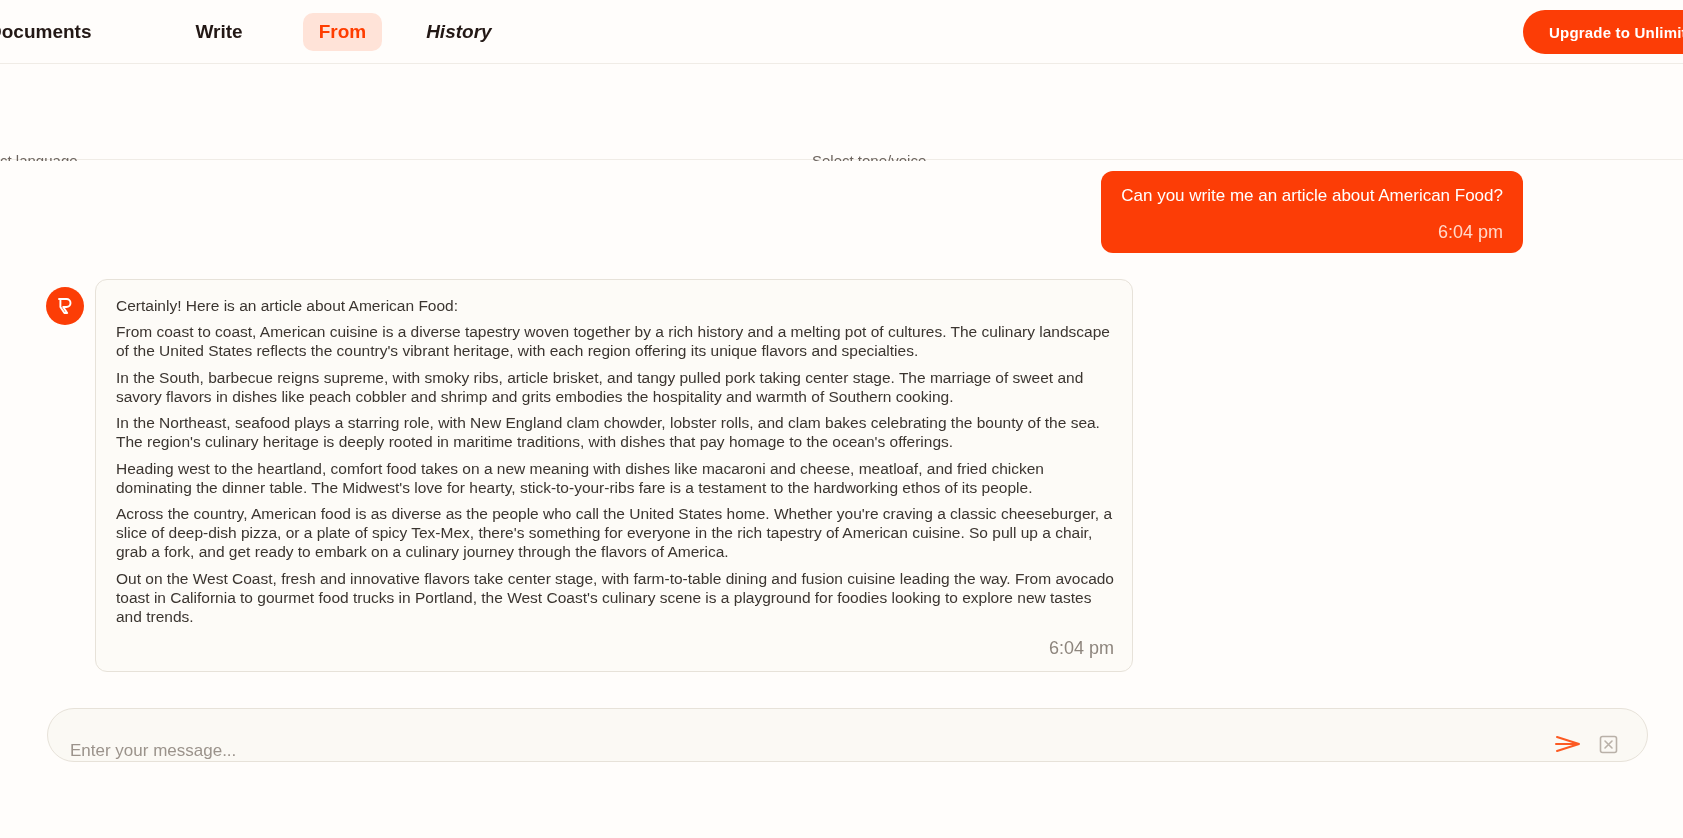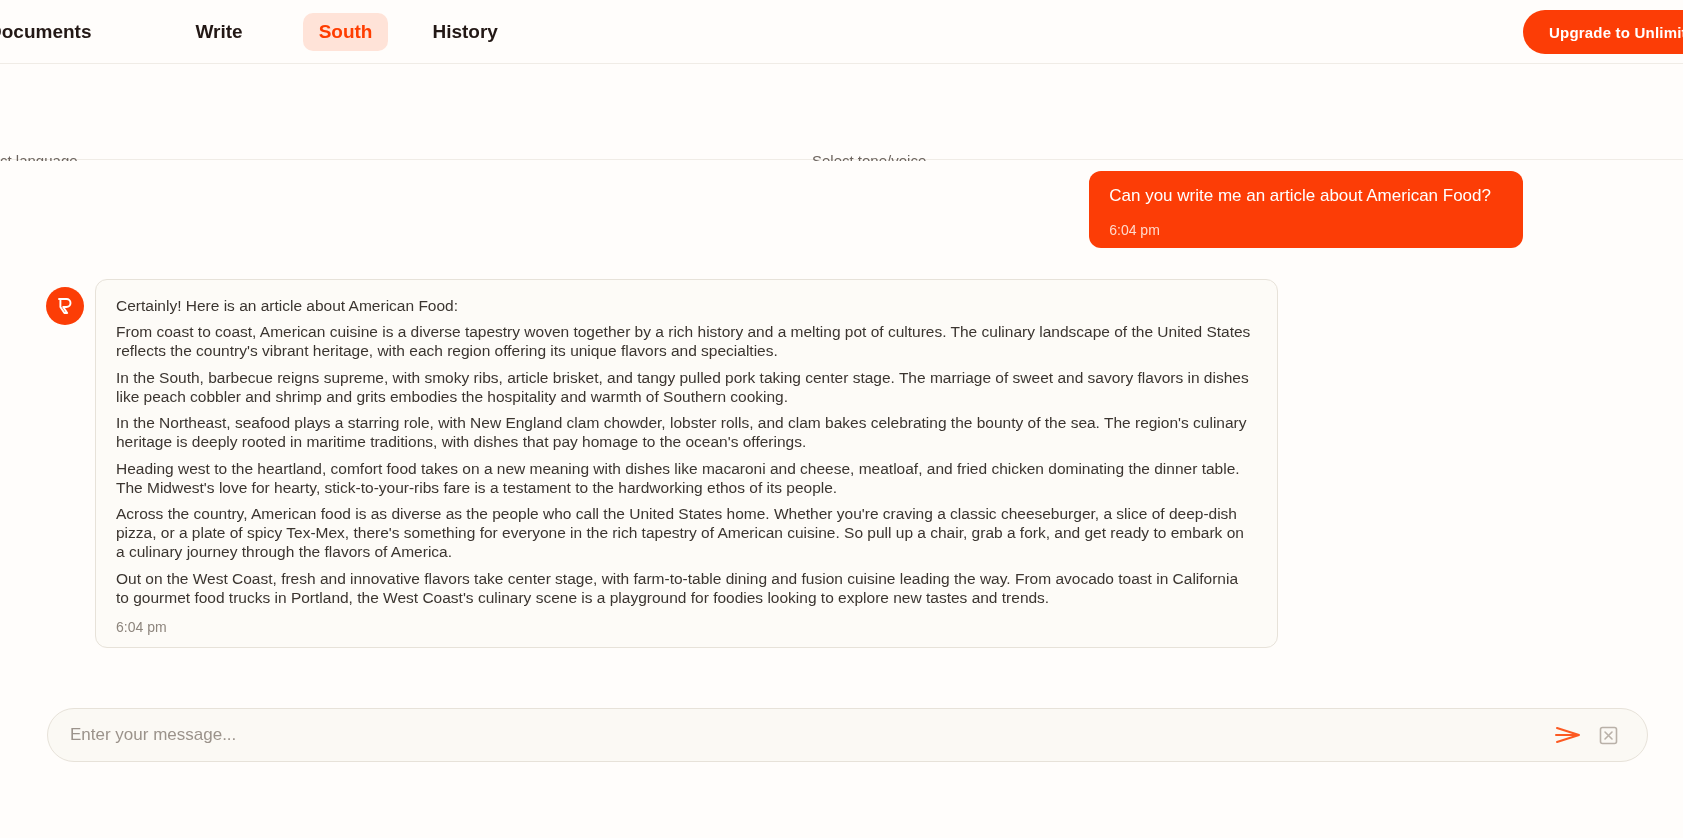--- a/index.html
+++ b/index.html
@@ -20,21 +20,21 @@
   }
   .nav { display: flex; align-items: center; height: 100%; }
   .nav-item {
     font-size: 19px; font-weight: bold; color: #231815;
     padding: 8px 16px; border-radius: 10px;
     white-space: nowrap; cursor: pointer;
   }
   #nav0 { margin-left: -28px; }
   #nav1 { margin-left: 72px; }
   #nav2 { margin-left: 44px; color: #ff3d00; background: #ffe3d8; }
-  #nav3 { margin-left: 28px; }
+  #nav3 { margin-left: 28px; font-style: italic; }
 
   .upgrade-btn {
     position: absolute; left: 1523px; top: 10px;
     height: 44px; padding: 0 26px;
     background: #fc3d06; color: #ffffff;
     font-size: 15px; font-weight: bold; letter-spacing: .2px;
     border: none; border-radius: 24px;
     display: flex; align-items: center; white-space: nowrap;
     cursor: pointer; overflow: hidden;
   }
@@ -75,64 +75,64 @@
     background: #fffdfb;
   }
 
   .user-row {
     position: absolute; top: 10px; left: 0; width: 1683px;
     display: flex; justify-content: flex-end;
   }
   .user-bubble {
     background: #fc3d06; color: #ffffff;
     border-radius: 12px;
-    padding: 14px 32px 10px 20px;
+    padding: 14px 20px 10px 20px;
     max-width: 470px;
     margin-right: 160px;
   }
   .user-text { font-size: 17px; line-height: 1.35; }
   .bubble-time {
-    font-size: 14px; margin-top: 14px;
+    font-size: 18px; text-align: right; margin-top: 14px;
   }
   .user-bubble .bubble-time { color: #ffd9cb; }
 
   .bot-row {
     position: absolute; top: 118px; left: 46px;
     display: flex; align-items: flex-start;
   }
   .avatar {
     width: 38px; height: 38px; border-radius: 50%;
     background: #fc3d06; color: #ffffff;
     display: flex; align-items: center; justify-content: center;
     flex: 0 0 38px; margin-top: 8px;
   }
   .avatar svg { display: block; }
   .bot-bubble {
     margin-left: 11px;
-    width: 1183px;
+    width: 1038px;
     background: #fdfbf7;
     border: 1px solid #e7e2d9;
     border-radius: 12px;
-    padding: 16px 24px 12px 20px;
+    padding: 16px 18px 12px 20px;
   }
   .bot-bubble p {
     font-size: 15.5px; line-height: 1.24; color: #3b3530;
     margin-bottom: 7px;
   }
   .bot-bubble p:last-of-type { margin-bottom: 0; }
   .bot-bubble .bubble-time { color: #8d857d; margin-top: 12px; }
 
   
   .composer {
     position: absolute; left: 47px; top: 708px;
     width: 1601px; height: 54px;
     background: #fbf9f4;
     border: 1px solid #e7e2d9;
     border-radius: 27px;
-    display: flex; align-items: center;
+    display: flex; align-items: flex-end;
     padding: 0 22px;
   }
   .composer-input {
     flex: 1; border: none; outline: none; background: transparent;
     font-family: "Liberation Sans", sans-serif;
     font-size: 17px; color: #231815;
   }
   .composer-input::placeholder { color: #9b938b; }
   .icon-btn {
     width: 34px; height: 34px;
@@ -140,21 +140,21 @@
     cursor: pointer; margin-left: 6px; background: none; border: none;
   }
 </style>
 </head>
 <body>
 
 <div class="topbar">
   <div class="nav">
     <div class="nav-item" id="nav0">Documents</div>
     <div class="nav-item" id="nav1">Write</div>
-    <div class="nav-item" id="nav2">South</div>
+    <div class="nav-item" id="nav2">From</div>
     <div class="nav-item" id="nav3">History</div>
   </div>
   <button class="upgrade-btn">Upgrade to Unlimited</button>
 </div>
 
 <div class="selectors">
   <div class="field-label" id="lang-label">Select language</div>
   <div class="select-box" id="lang-box">
     <span class="select-value"><span>English</span></span>
     <svg class="chevron" viewBox="0 0 12 12">

